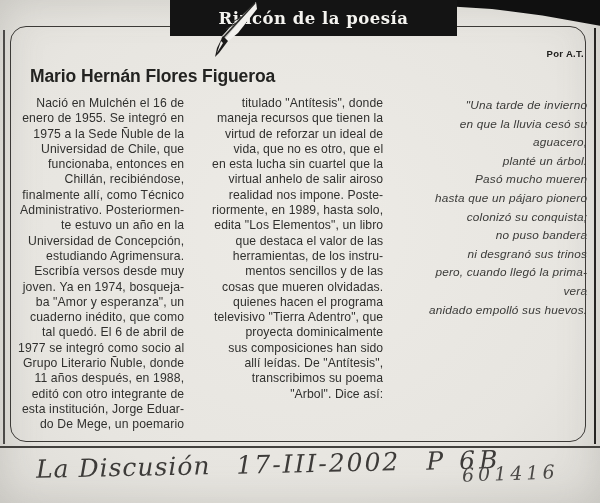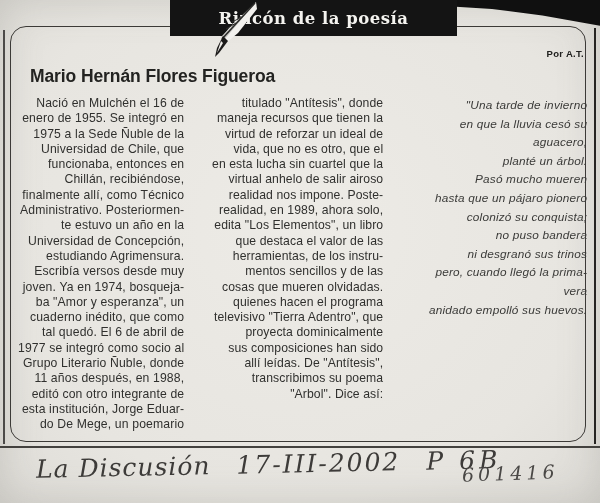--- a/index.html
+++ b/index.html
@@ -116,21 +116,21 @@
       <div class="tline">do De Mege, un poemario</div>
     </div>
   <div class="col col2">
       <div class="tline">titulado "Antítesis", donde</div>
       <div class="tline">maneja recursos que tienen la</div>
       <div class="tline">virtud de reforzar un ideal de</div>
       <div class="tline">vida, que no es otro, que el</div>
       <div class="tline">en esta lucha sin cuartel que la</div>
       <div class="tline">virtual anhelo de salir airoso</div>
       <div class="tline">realidad nos impone. Poste-</div>
-      <div class="tline">realidad, en 1989, ahora solo,</div>
+      <div class="tline">riormente, en 1989, hasta solo,</div>
       <div class="tline">edita "Los Elementos", un libro</div>
       <div class="tline">que destaca el valor de las</div>
       <div class="tline">herramientas, de los instru-</div>
       <div class="tline">mentos sencillos y de las</div>
       <div class="tline">cosas que mueren olvidadas.</div>
       <div class="tline">quienes hacen el programa</div>
       <div class="tline">televisivo "Tierra Adentro", que</div>
       <div class="tline">proyecta dominicalmente</div>
       <div class="tline">sus composiciones han sido</div>
       <div class="tline">allí leídas. De "Antítesis",</div>

